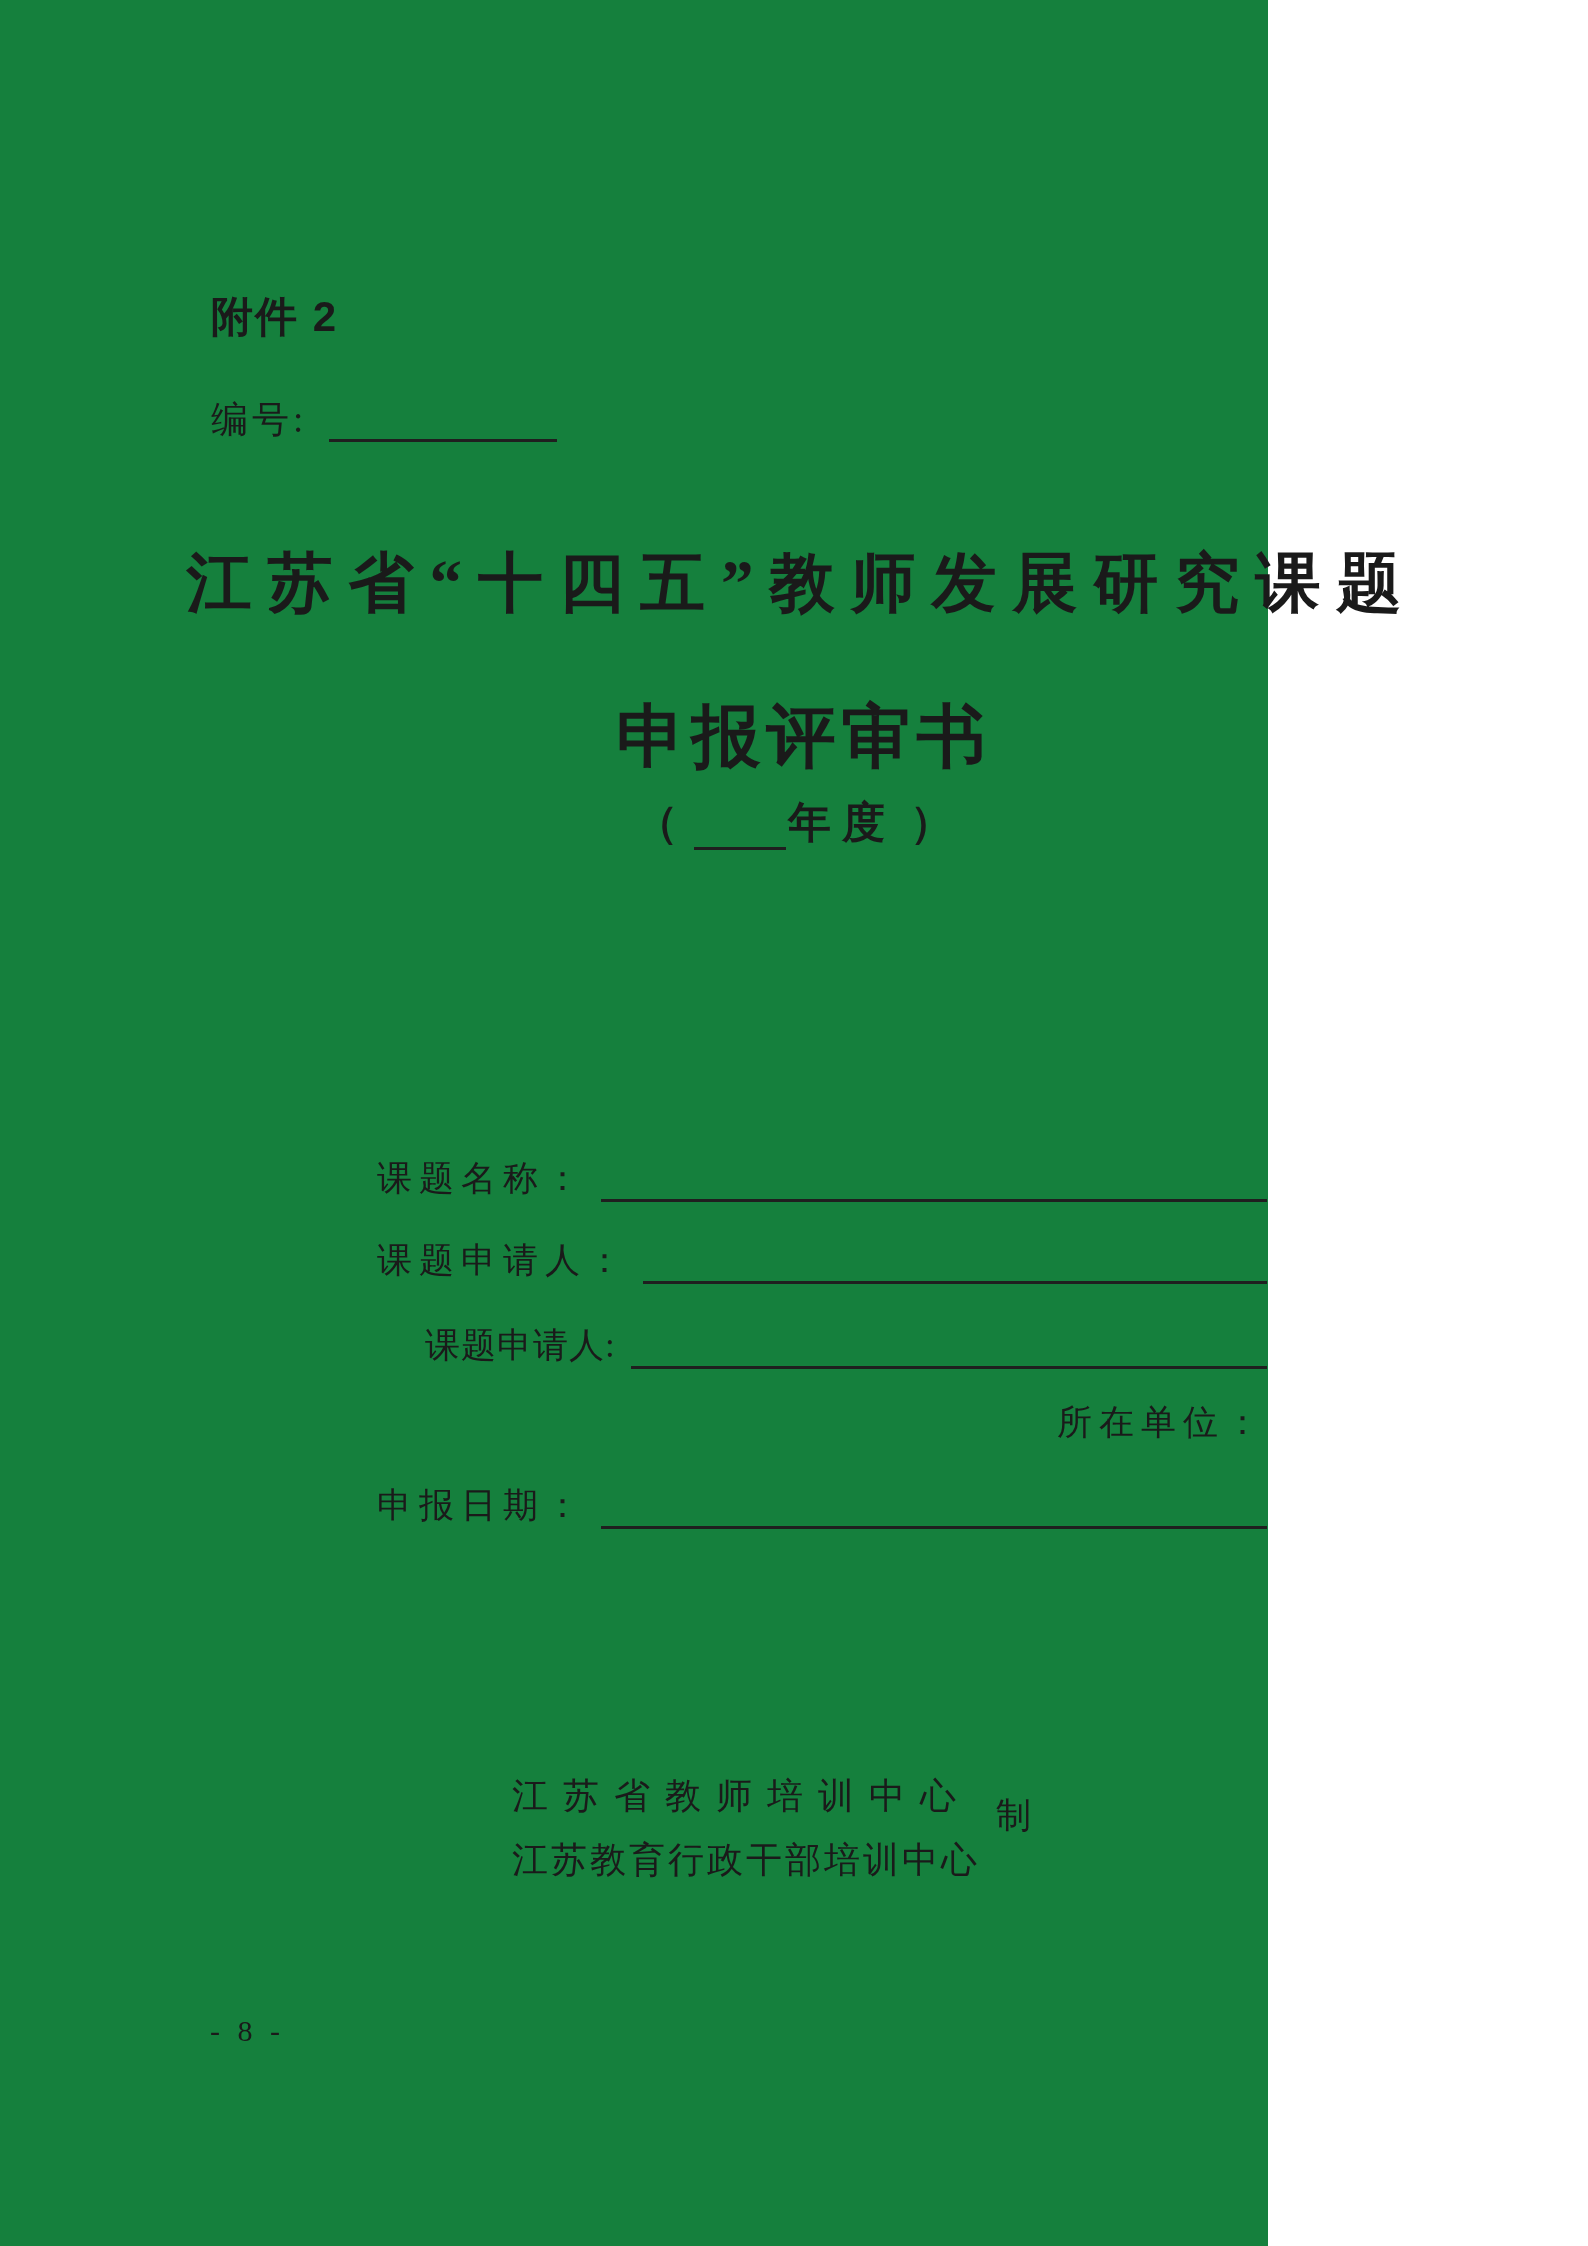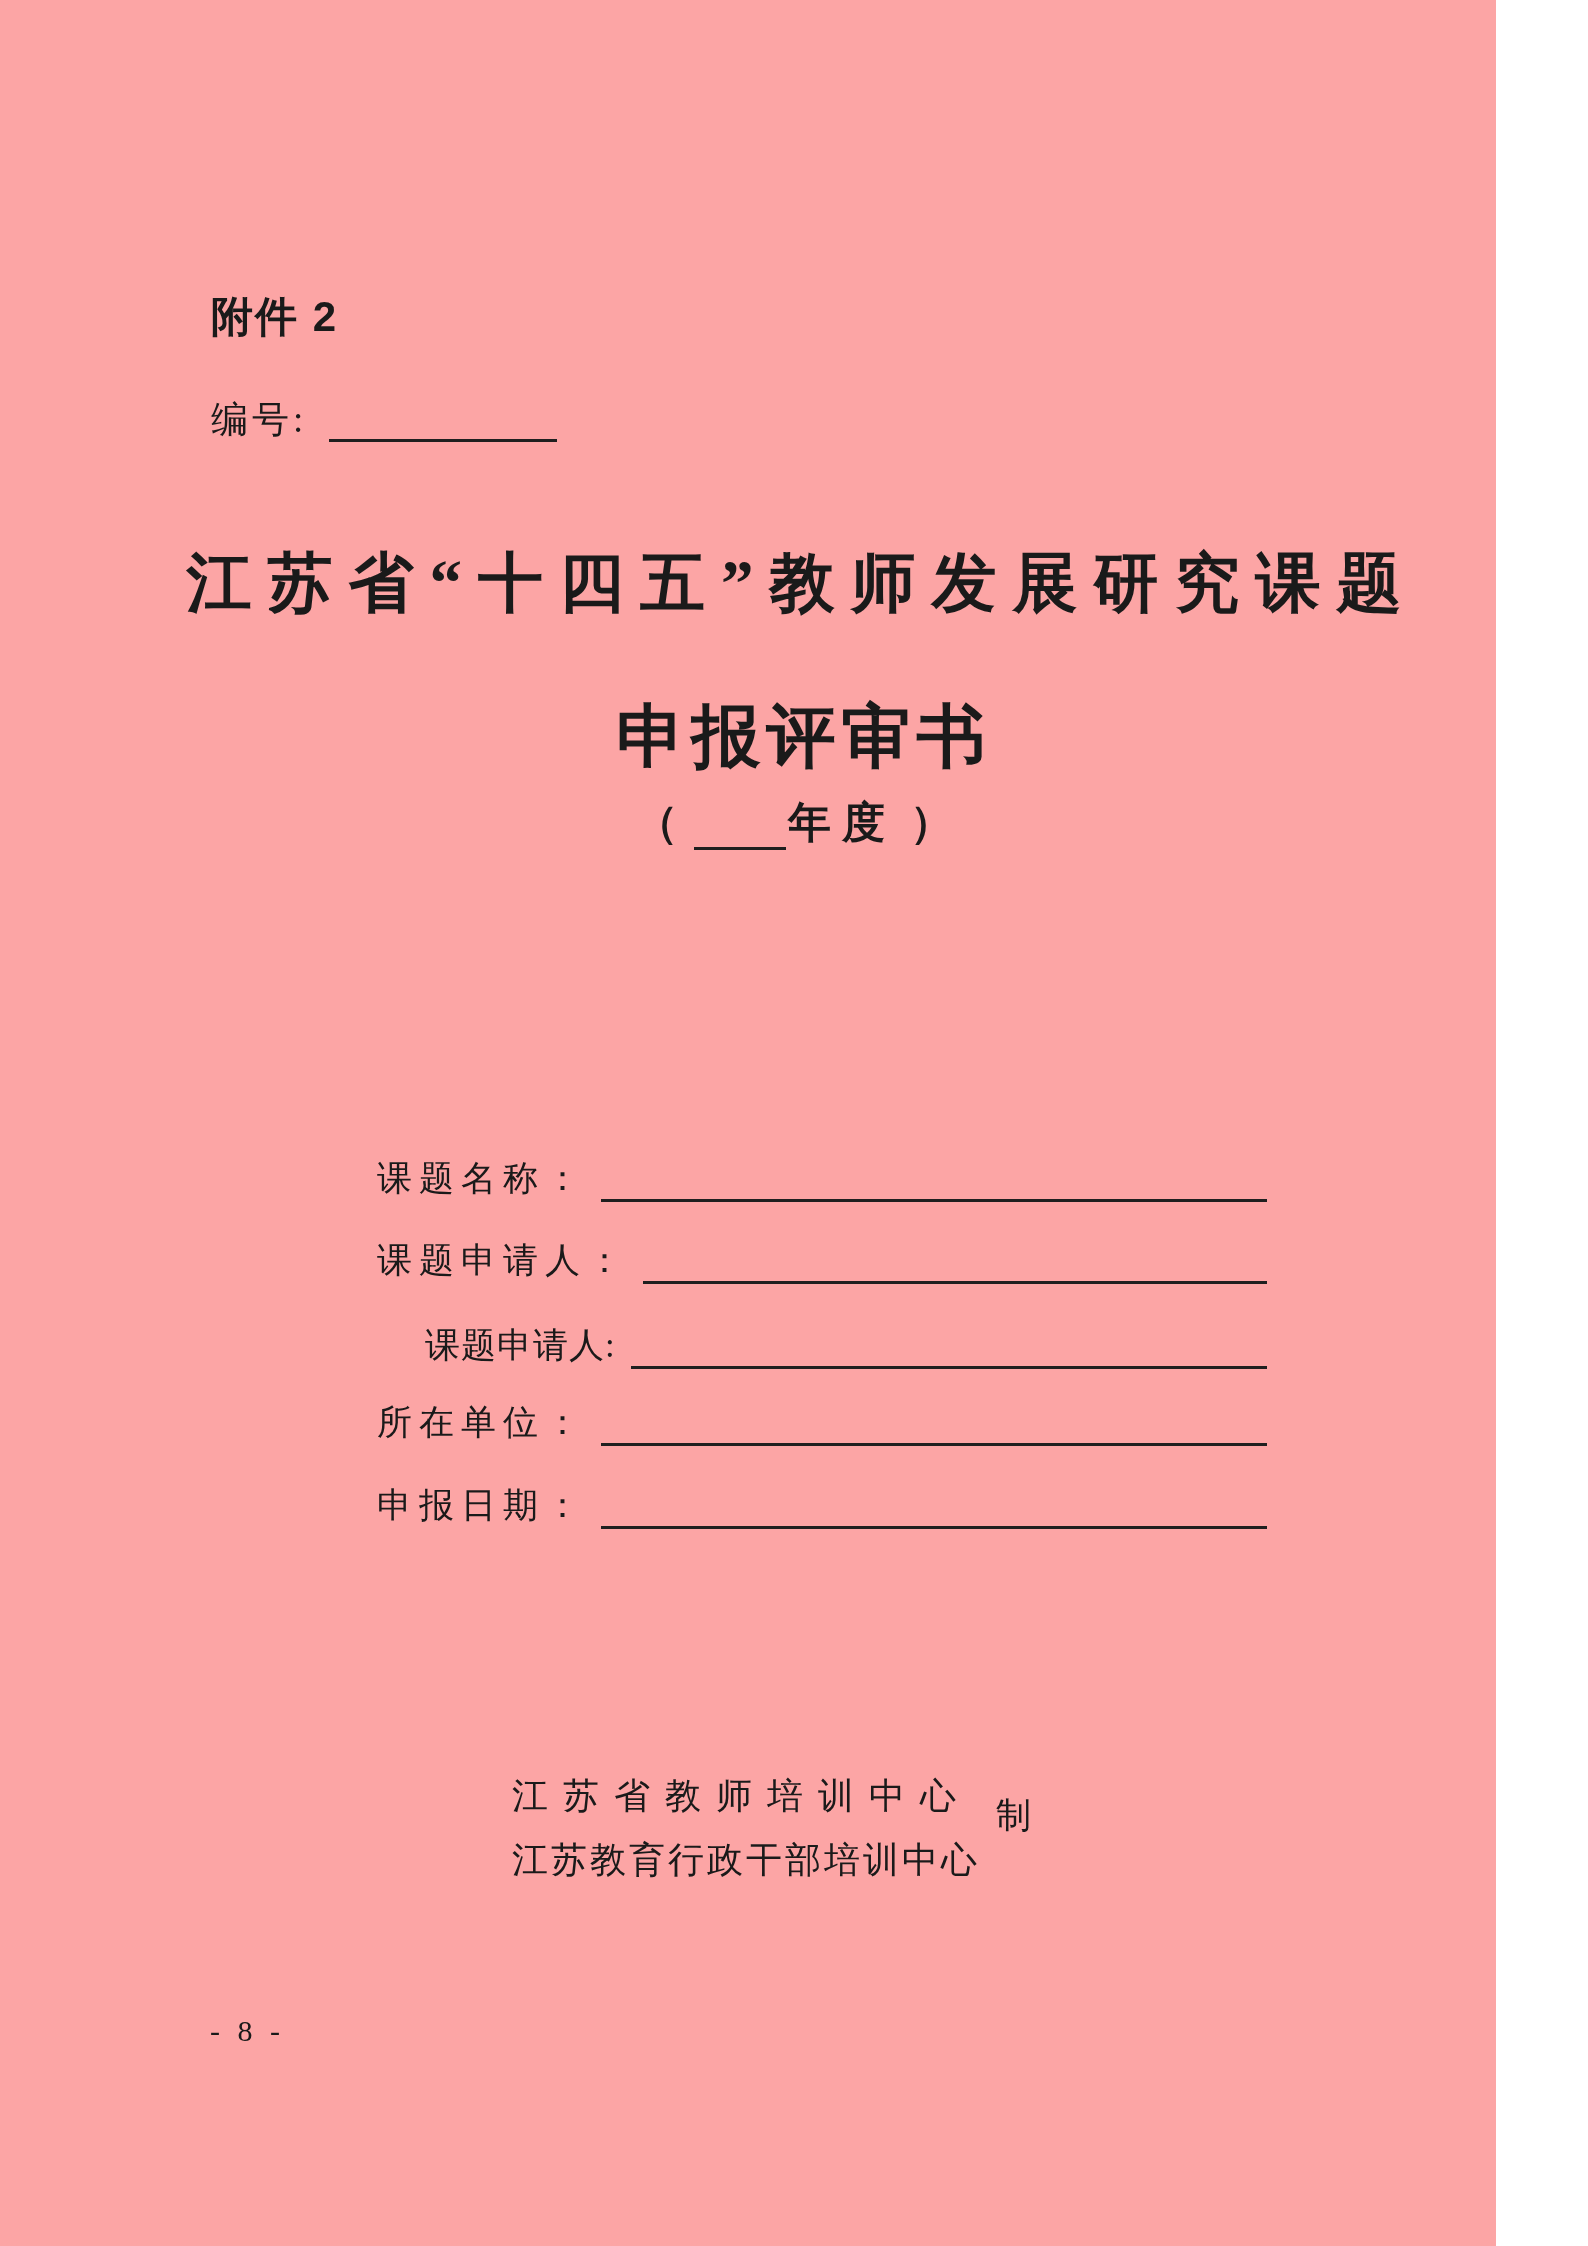--- a/index.html
+++ b/index.html
@@ -8,23 +8,23 @@
     width: 1588px;
     height: 2246px;
     font-family: "Liberation Serif", "DejaVu Serif", serif;
     color: #1a1a1a;
     position: relative;
     overflow: hidden;
   }
   .page {
     position: absolute;
     left: 0; top: 0;
-    width: 1496px;
+    width: 1268px;
     height: 2246px;
-    background: #fca5a5;
+    background: #15803d;
   }
 
   
   .attachment {
     position: absolute;
     left: 211px; top: 294px;
     font-family: "Liberation Sans", "DejaVu Sans", sans-serif;
     font-size: 42px;
     font-weight: 600;
     letter-spacing: 2px;
@@ -119,21 +119,21 @@
   .form-label.tight { letter-spacing: 1px; margin-left: 48px; }
   .form-line {
     flex: 1;
     height: 44px;
     margin-left: 14px;
     border-bottom: 3px solid #1f1f1f;
   }
   .row-1 { top: 1156px; }
   .row-2 { top: 1238px; }
   .row-3 { top: 1323px; }
-  .row-4 { top: 1400px; }
+  .row-4 { top: 1400px; flex-direction: column; }
   .row-5 { top: 1483px; justify-content: center; }
 
   
   .publisher-line1 {
     position: absolute;
     left: 512px; top: 1778px;
     font-size: 36px;
     letter-spacing: 15px;
     line-height: 1;
     white-space: nowrap;

